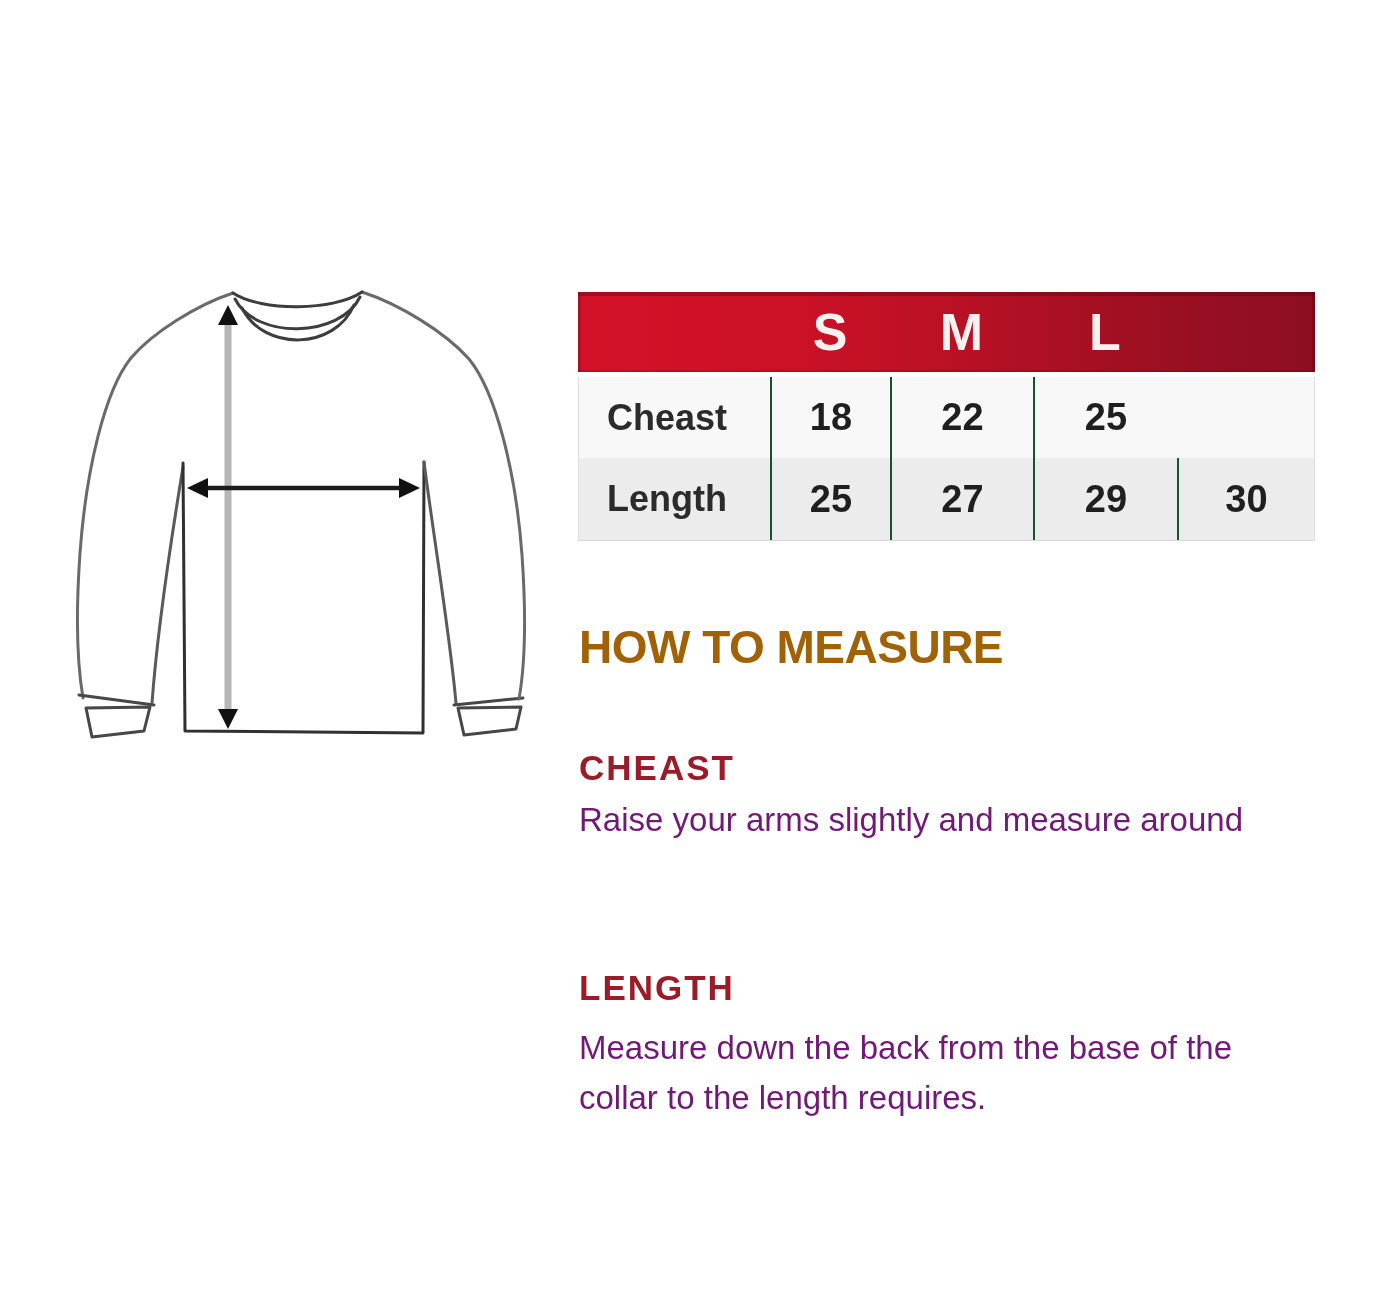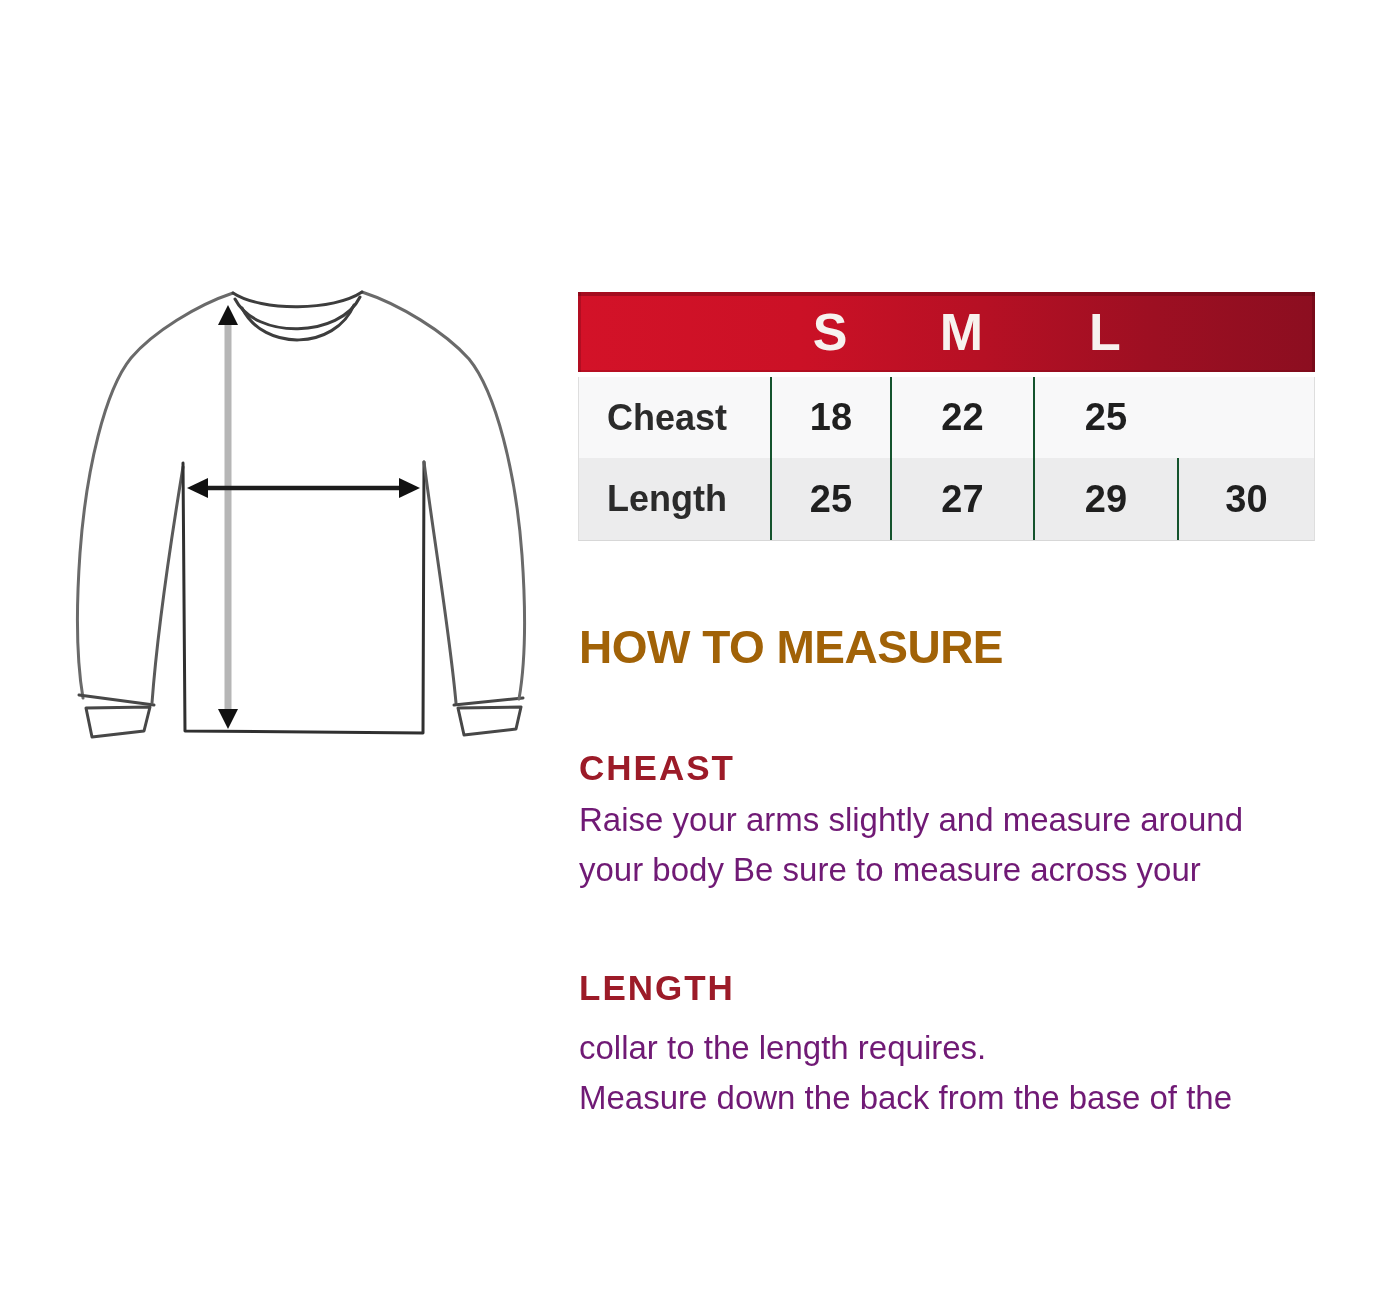--- a/index.html
+++ b/index.html
@@ -178,22 +178,21 @@
         <div class="td">30</div>
       </div>
     </div>
   </div>
 
   <div class="howto-title">HOW TO MEASURE</div>
 
   <div class="sec-heading cheast">CHEAST</div>
   <div class="sec-body cheast">
     <div>Raise your arms slightly and measure around</div>
-    <div>your body Be sure to measure across your</div>
   </div>
 
   <div class="sec-heading length">LENGTH</div>
   <div class="sec-body length">
+    <div>Measure down the back from the base of the</div>
     <div>collar to the length requires.</div>
-    <div>Measure down the back from the base of the</div>
   </div>
 
 </div>
 
 </body></html>

